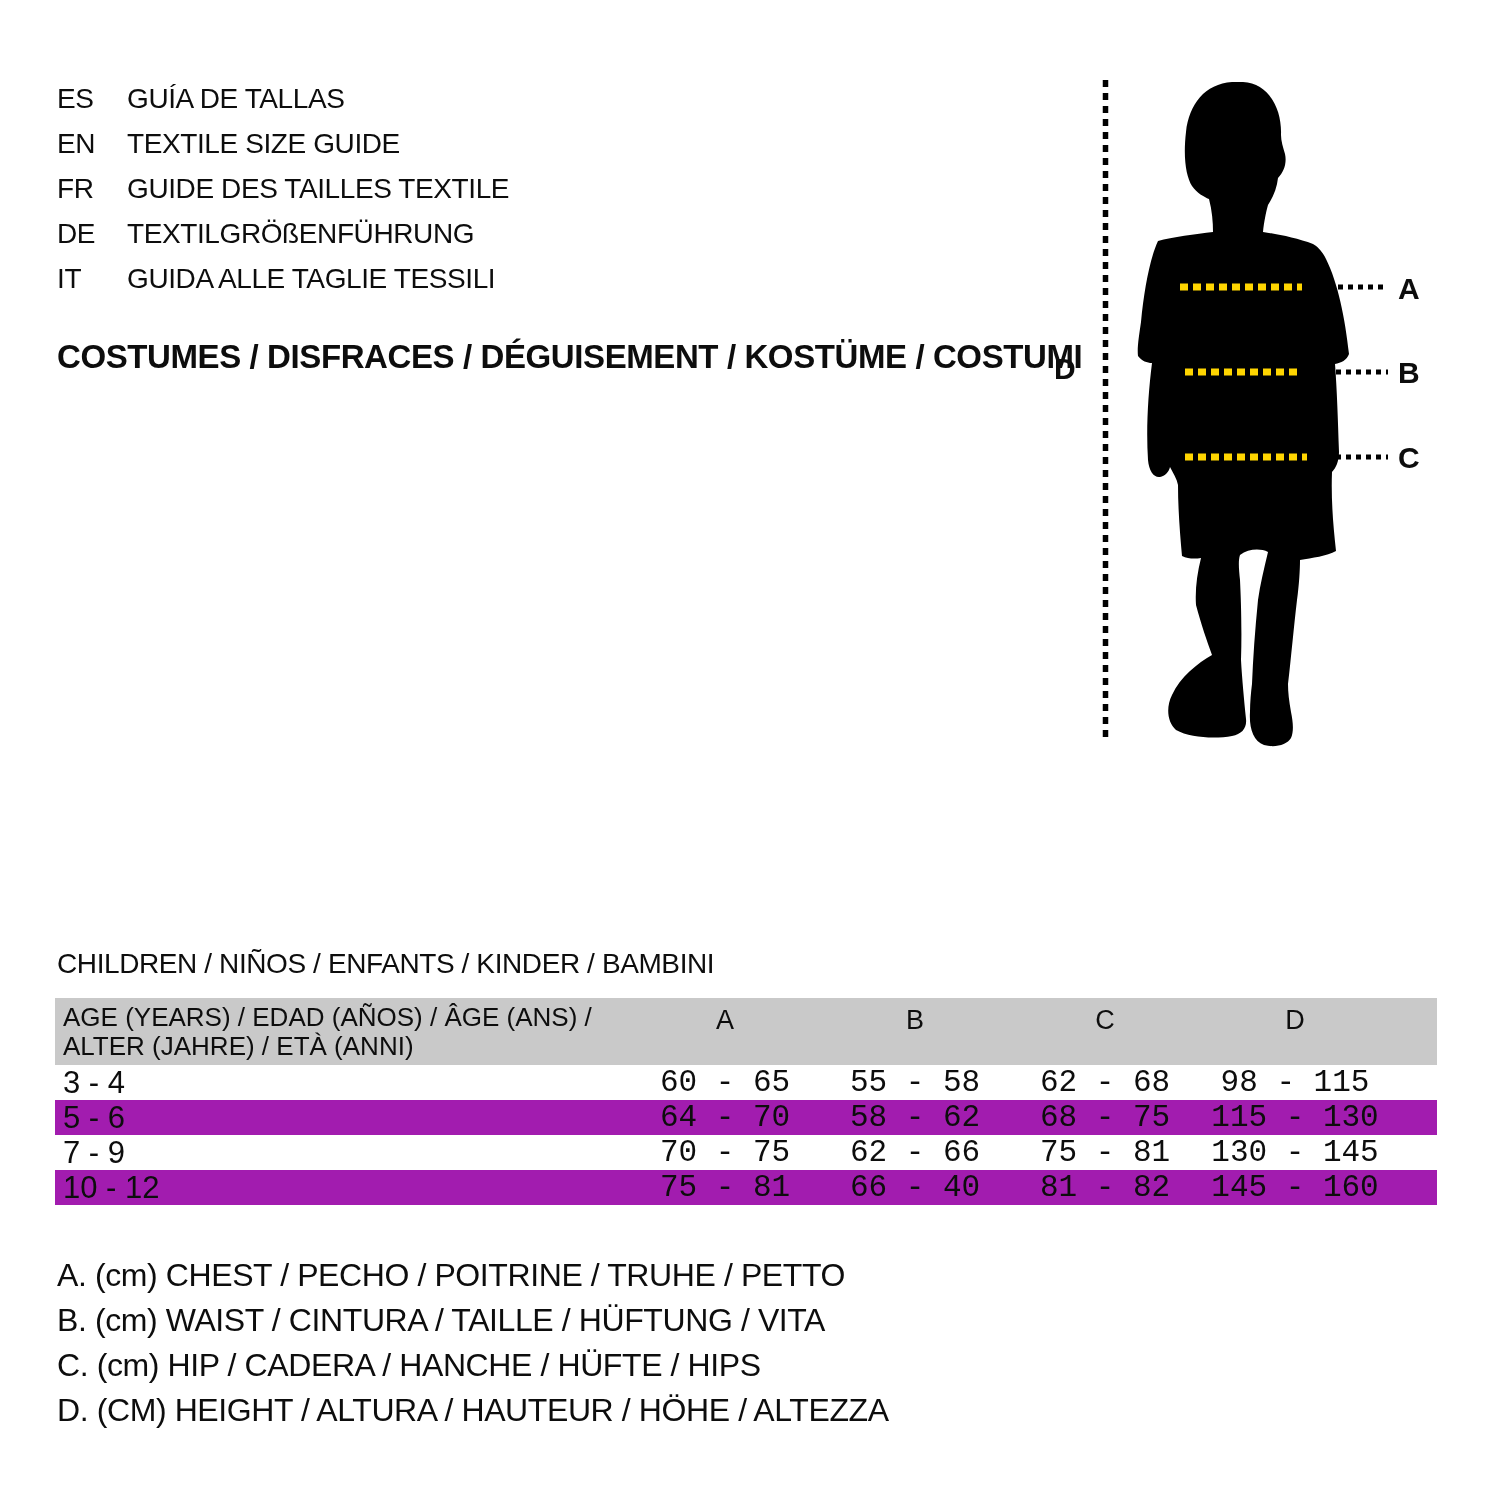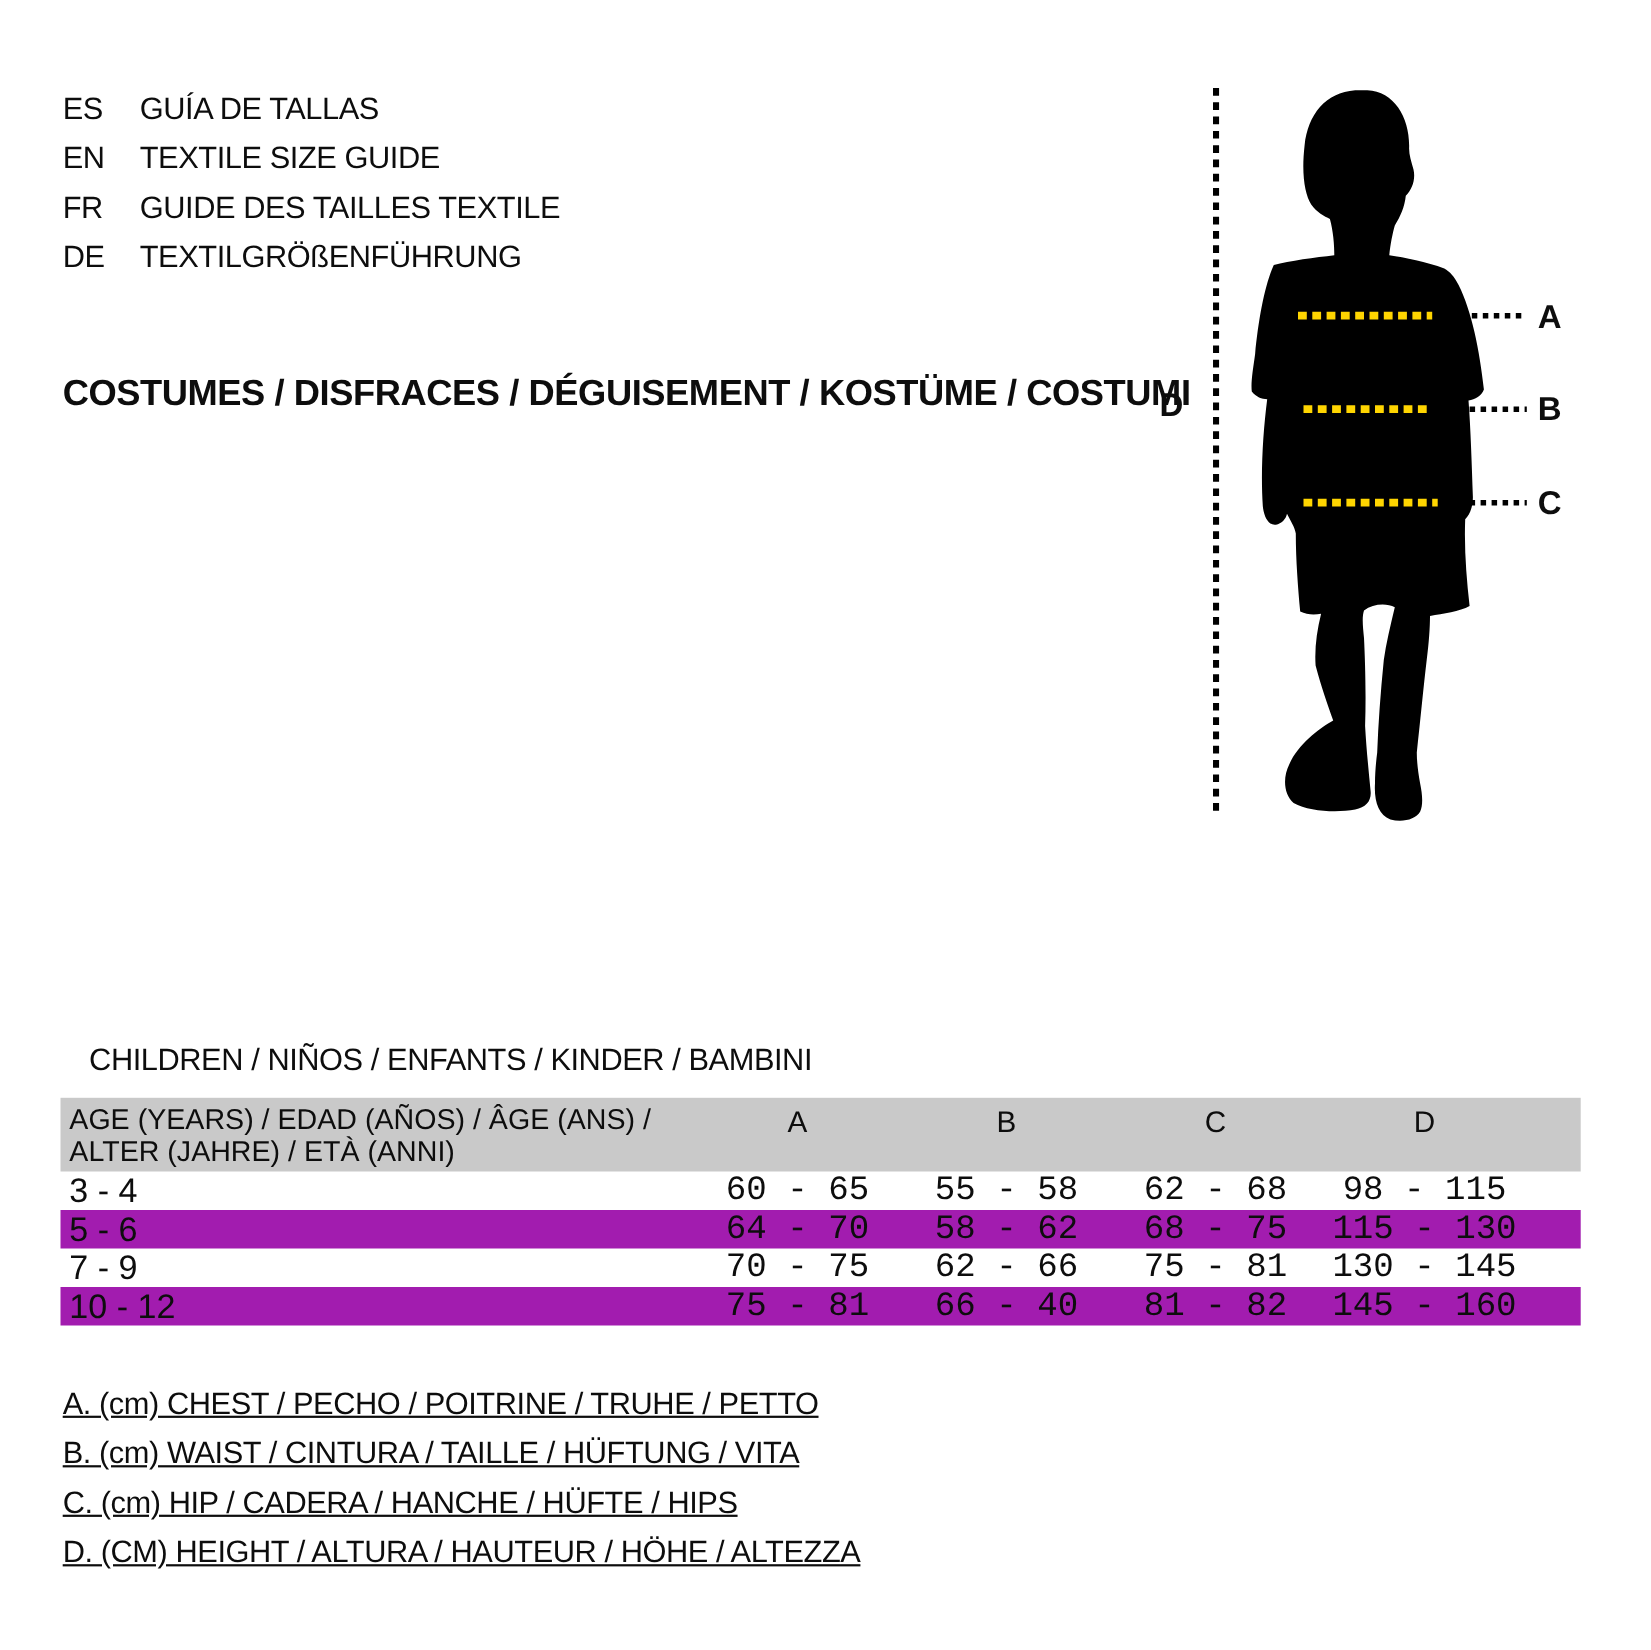--- a/index.html
+++ b/index.html
@@ -19,34 +19,34 @@
   
   .figure-wrap{left:1040px;top:55px;width:440px;height:720px;}
   .figure-wrap svg{position:absolute;left:0;top:0;}
   .fig-label{position:absolute;font-size:30px;font-weight:bold;letter-spacing:-0.4px;}
   .fig-label-a{left:358px;top:217px;}
   .fig-label-b{left:358px;top:301px;}
   .fig-label-c{left:358px;top:386px;}
   .fig-label-d{left:14px;top:297px;}
 
   
-  .section-title{left:57px;top:948px;font-size:28px;letter-spacing:-0.4px;white-space:nowrap;margin-left:24px;}
+  .section-title{left:57px;top:948px;font-size:28px;letter-spacing:-0.4px;white-space:nowrap;}
   .size-table{left:55px;top:998px;width:1382px;}
   .t-grid{display:grid;grid-template-columns:575px 190px 190px 190px 190px 47px;}
   .t-header{background:#c9c9c9;height:67px;font-size:26px;}
   .t-header .age-head{padding:5px 0 0 8px;line-height:29px;}
   .t-header .col-head{text-align:center;padding-top:7px;font-size:27px;}
   .t-row{height:35px;line-height:35px;font-size:31px;}
   .t-row.alt{background:#a21caf;}
   .t-row .age-cell{padding-left:8px;}
   .t-row .val-cell{text-align:center;font-family:Liberation Mono, monospace;}
 
   
   .legend-block{left:57px;top:1253px;}
-  .legend-line{height:45px;line-height:45px;font-size:28px;letter-spacing:-0.4px;white-space:nowrap;text-decoration:underline;}
+  .legend-line{height:45px;line-height:45px;font-size:32px;letter-spacing:-0.4px;white-space:nowrap;}
 </style>
 </head>
 <body>
 
 <div class="page">
 
   <div class="abs lang-block">
     <div class="lang-row">
       <span class="lang-code">ES</span>
       <span class="lang-label">GUÍA DE TALLAS</span>
@@ -55,20 +55,24 @@
       <span class="lang-code">EN</span>
       <span class="lang-label">TEXTILE SIZE GUIDE</span>
     </div>
     <div class="lang-row">
       <span class="lang-code">FR</span>
       <span class="lang-label">GUIDE DES TAILLES TEXTILE</span>
     </div>
     <div class="lang-row">
       <span class="lang-code">DE</span>
       <span class="lang-label">TEXTILGRÖßENFÜHRUNG</span>
+    </div>
+    <div class="lang-row">
+      <span class="lang-code">IT</span>
+      <span class="lang-label">GUIDA ALLE TAGLIE TESSILI</span>
     </div>
   </div>
 
   <div class="abs category-title">COSTUMES / DISFRACES / DÉGUISEMENT / KOSTÜME / COSTUMI</div>
 
   <div class="abs figure-wrap">
     <svg width="440" height="720" viewBox="1040 55 440 720" xmlns="http://www.w3.org/2000/svg">
 
       <line x1="1105.5" y1="80" x2="1105.5" y2="742" stroke="#000" stroke-width="5.5" stroke-dasharray="7 6"></line>
 

